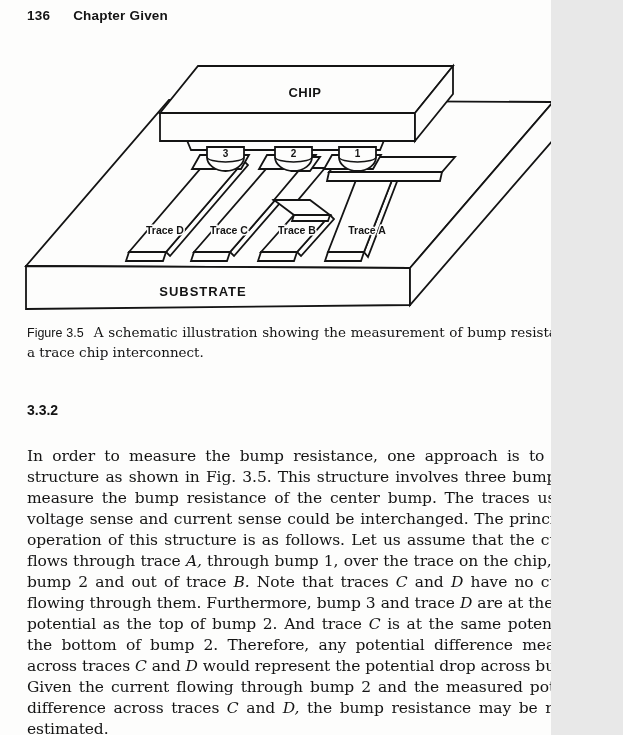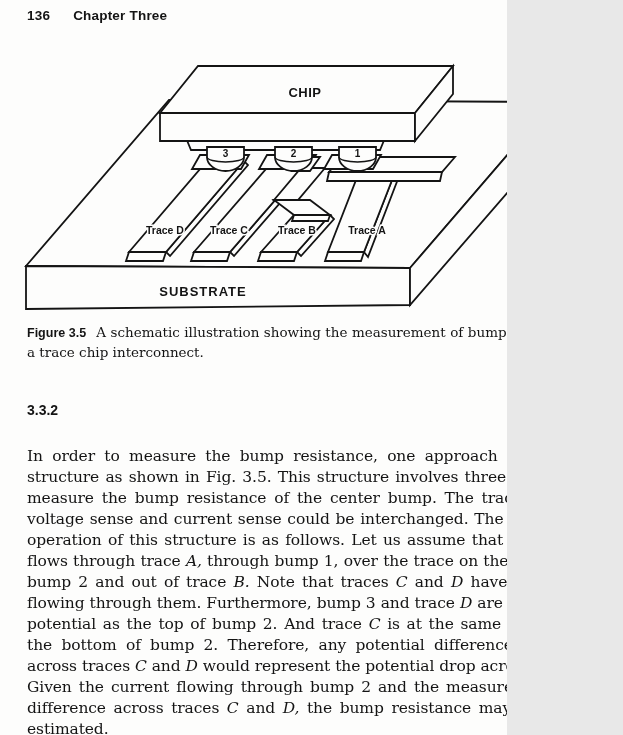--- a/index.html
+++ b/index.html
@@ -1,54 +1,55 @@
 <!DOCTYPE html>
 <html><head>
 <meta charset="utf-8">
 <style>
   html,body{margin:0;padding:0;background:#e8e8e8;}
   .page{
     position:relative;width:507px;height:735px;background:#fdfdfc;
     overflow:hidden;color:#141414;
     font-family:"DejaVu Serif", serif;
+    padding-left:44px;
   }
   .hdr{
     position:absolute;left:27px;top:8px;display:flex;gap:23px;
     font-family:"Liberation Sans", sans-serif;font-weight:bold;
     font-size:13.5px;letter-spacing:.2px;
   }
   .fig{position:absolute;left:18px;top:52px;}
   .fig svg text{font-family:"Liberation Sans", sans-serif;font-weight:bold;fill:#141414;}
   .caption{
     position:absolute;left:27px;top:323px;width:572px;
     font-size:13.5px;line-height:19px;text-align:justify;
   }
   .caption .cap-label{
-    font-family:"Liberation Sans", sans-serif;font-weight:bold;
+    font-family:"Liberation Sans", sans-serif;font-weight:normal;
     font-size:12.5px;padding-right:10px;
   }
   .sec-h{
     position:absolute;left:27px;top:402px;display:flex;gap:18px;
     font-family:"Liberation Sans", sans-serif;font-weight:bold;font-size:14px;
   }
   .body-text{
     position:absolute;left:27px;top:430px;width:572px;
     font-size:15.5px;line-height:21px;text-align:justify;
     letter-spacing:-0.1px;
   }
   .body-text i{font-style:italic;}
 </style>
 </head>
 <body>
 
 <div class="page">
 
   <div class="hdr">
     <span>136</span>
-    <span>Chapter Three</span>
+    <span>Chapter Given</span>
   </div>
 
   <div class="fig">
     <svg width="585" height="268" viewBox="0 0 585 268">
       <g transform="translate(-20,-52)" fill="#fdfdfc" stroke="#141414" stroke-width="1.8" stroke-linejoin="miter">
 
         <g>
           <path d="M28,266 L171,100 L555,102 L412,268 Z"></path>
           <path d="M28,266 L412,268 L412,305 L28,309 Z"></path>
           <path d="M412,268 L555,102 L555,140 L412,305 Z"></path>

